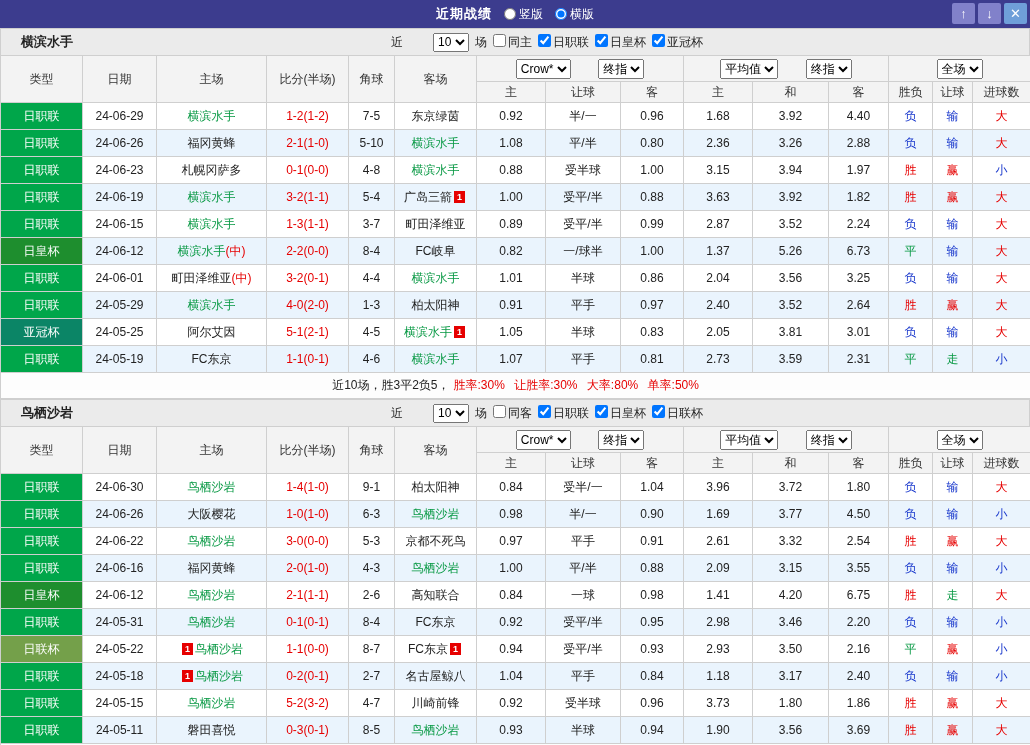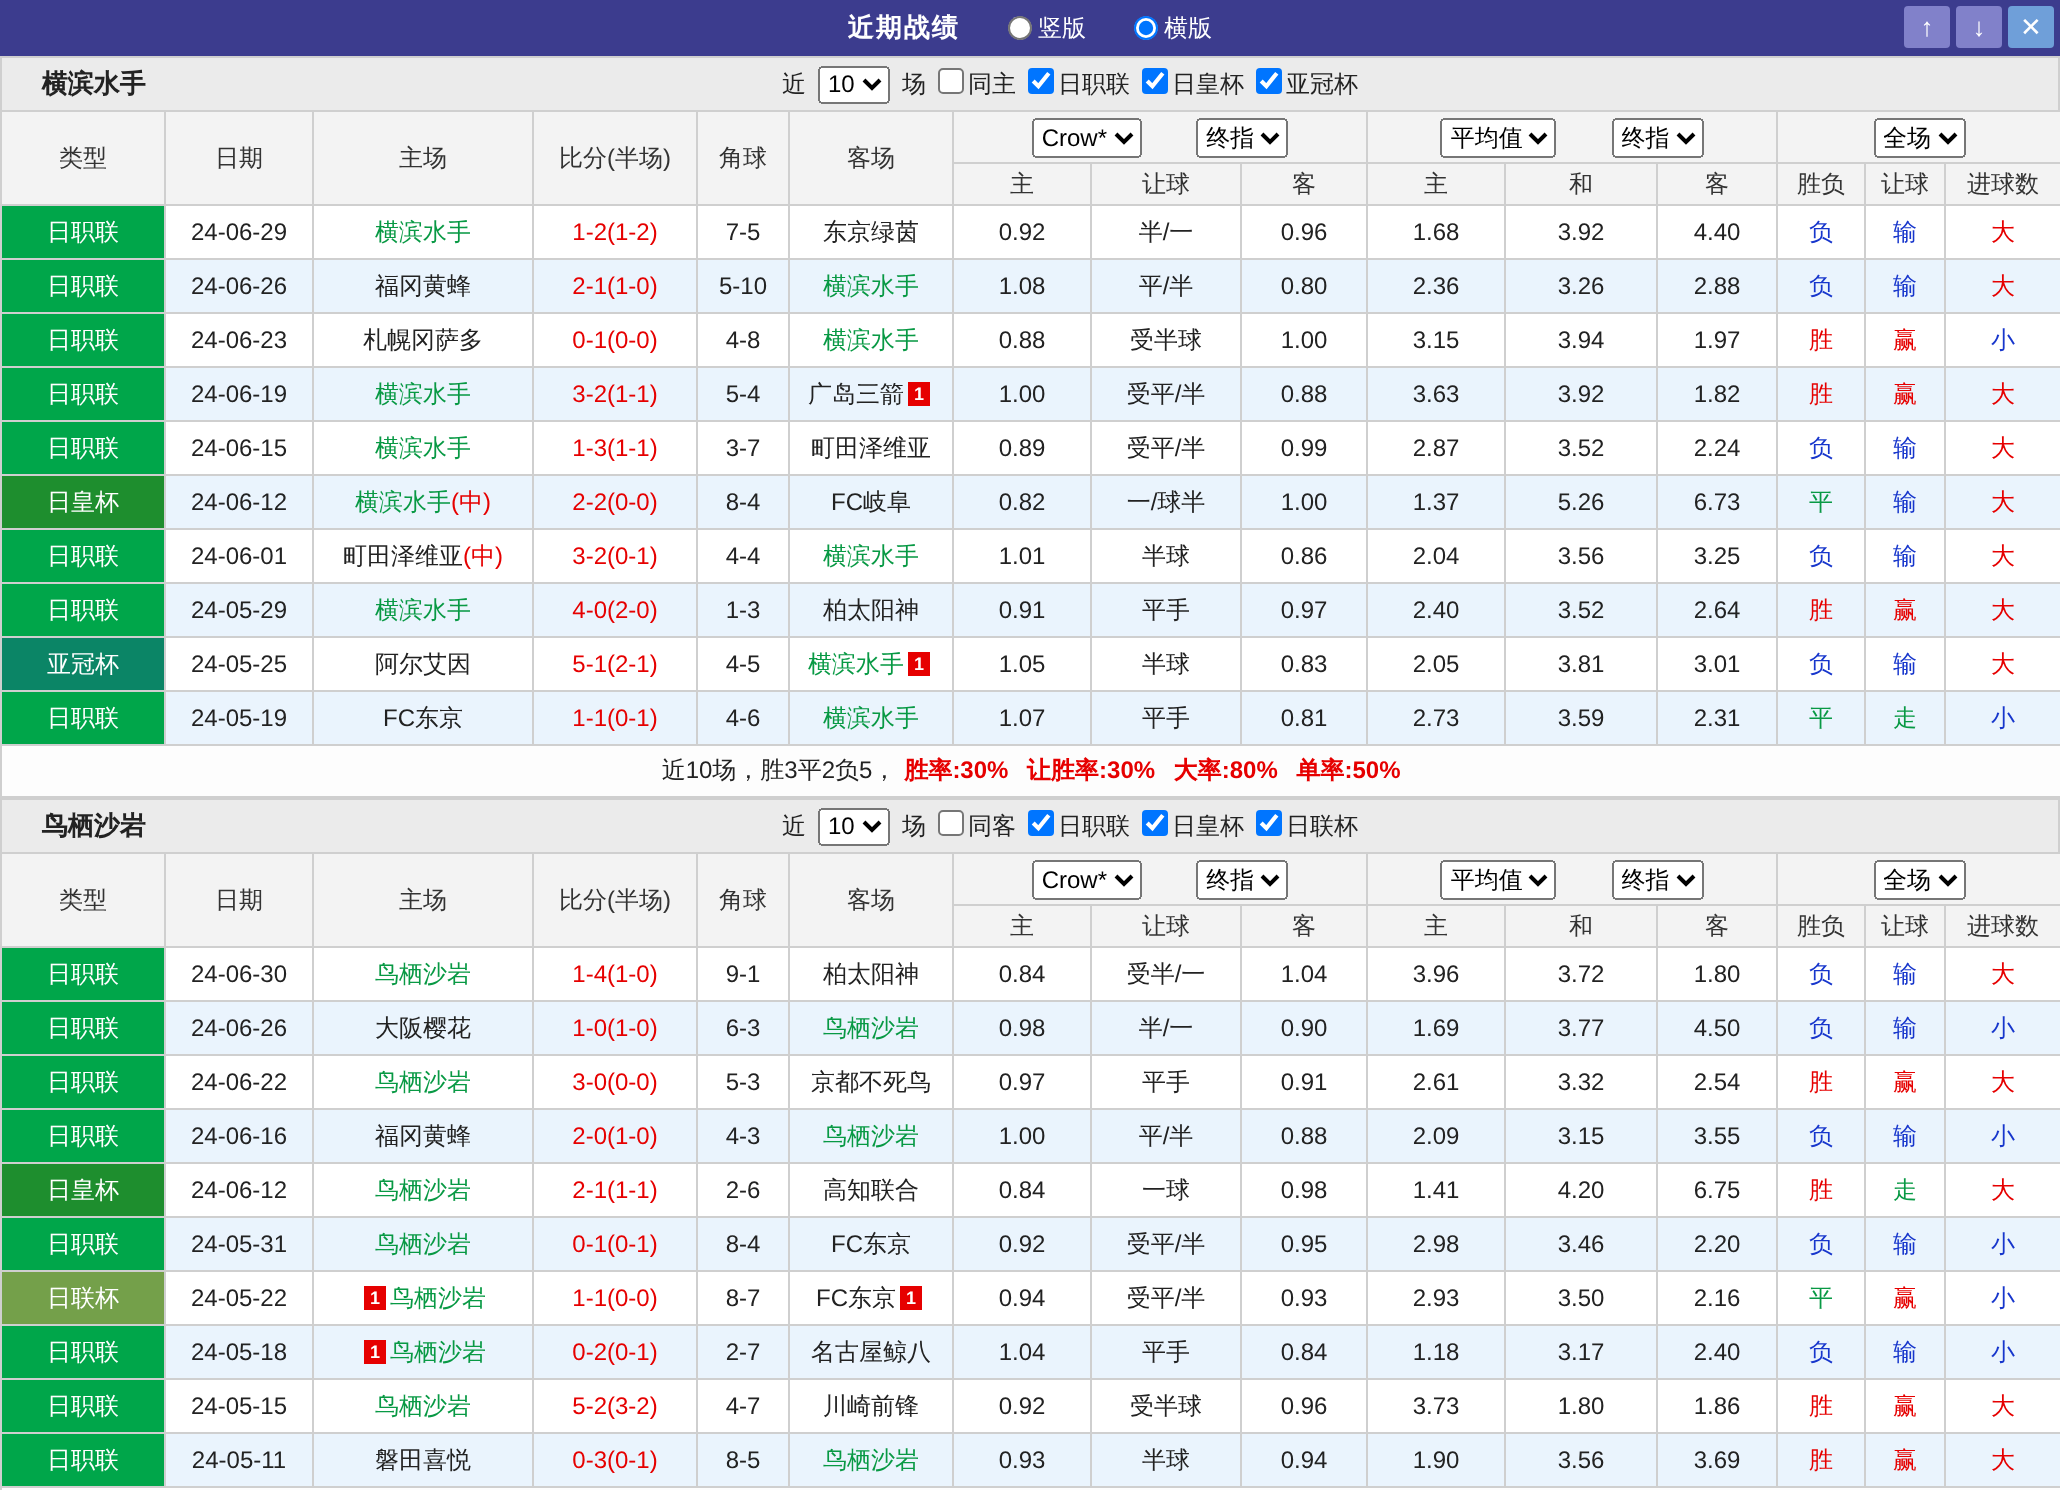--- a/index.html
+++ b/index.html
@@ -1,53 +1,53 @@
 <!DOCTYPE html>
 <html><head>
 <meta charset="utf-8">
 <style>
   html,body{margin:0;padding:0;}
   body{width:1030px;font-family:"Liberation Sans","DejaVu Sans",sans-serif;font-size:12px;color:#222;background:#fff;}
 
   
   .titlebar{display:flex;align-items:center;height:28px;background:#3c3c8e;color:#fff;position:relative;}
-  .tb-center{flex:1;display:flex;justify-content:center;align-items:center;gap:24px;}
+  .tb-center{flex:1;display:flex;justify-content:center;align-items:center;gap:12px;}
   .tb-title{font-weight:bold;font-size:13px;letter-spacing:1px;}
   .radio-opt{display:flex;align-items:center;gap:3px;cursor:pointer;font-size:12px;}
   .radio-opt input{width:12px;height:12px;margin:0;}
   .win-buttons{position:absolute;right:3px;top:3px;display:flex;gap:3px;}
   .win-btn{width:23px;height:21px;display:flex;align-items:center;justify-content:center;color:#fff;font-size:13px;font-weight:bold;cursor:pointer;border-radius:2px;background:#8181ca;}
   .win-btn.close{background:#6f9fd9;}
 
   
   .section-header{display:flex;align-items:center;height:26px;background:#ebebeb;border:1px solid #cfcfcf;border-bottom:none;}
   .team-name{font-weight:bold;font-size:13px;padding-left:20px;width:370px;flex:none;}
   .filter{display:flex;align-items:center;gap:6px;}
-  .filter select{height:19px;font-size:12px;}
+  .filter select{height:19px;font-size:12px;margin-left:24px;}
   .chk{display:flex;align-items:flex-start;gap:2px;cursor:pointer;}
   .chk input{width:13px;height:13px;margin:0;}
 
   
   table{border-collapse:collapse;width:1030px;table-layout:fixed;}
   th,td{border:1px solid #cfcfcf;text-align:center;padding:0;overflow:hidden;white-space:nowrap;}
   thead th{background:#f3f3f3;font-weight:400;color:#333;height:25px;}
   thead tr.hrow2 th{height:20px;}
   .sel-th select{height:20px;font-size:12px;margin:0 12px;}
   tbody td{height:26px;}
   tbody tr.alt td{background:#eaf4fd;}
   td.league{color:#fff;}
   tfoot td{height:25px;background:#fdfdfd;}
   .focus{color:#089944;}
   .suffix{color:#e60000;}
   .score{color:#e60000;}
   .badge1{display:inline-block;background:#e60000;color:#fff;min-width:9px;height:12px;line-height:12px;font-size:9px;padding:0 1px;margin:0 2px;vertical-align:1px;font-weight:bold;}
   .red{color:#e60000;}
   .blue{color:#1736cc;}
   .green{color:#089944;}
-  .stats{color:#e60000;word-spacing:6px;margin-left:4px;font-weight:bold;}
+  .stats{color:#e60000;word-spacing:6px;margin-left:4px;}
 </style>
 </head>
 <body>
 
 <div class="titlebar">
   <div class="tb-center">
     <span class="tb-title">近期战绩</span>
     <label class="radio-opt">
       <input type="radio" name="layout" style="">
       <span>竖版</span>

